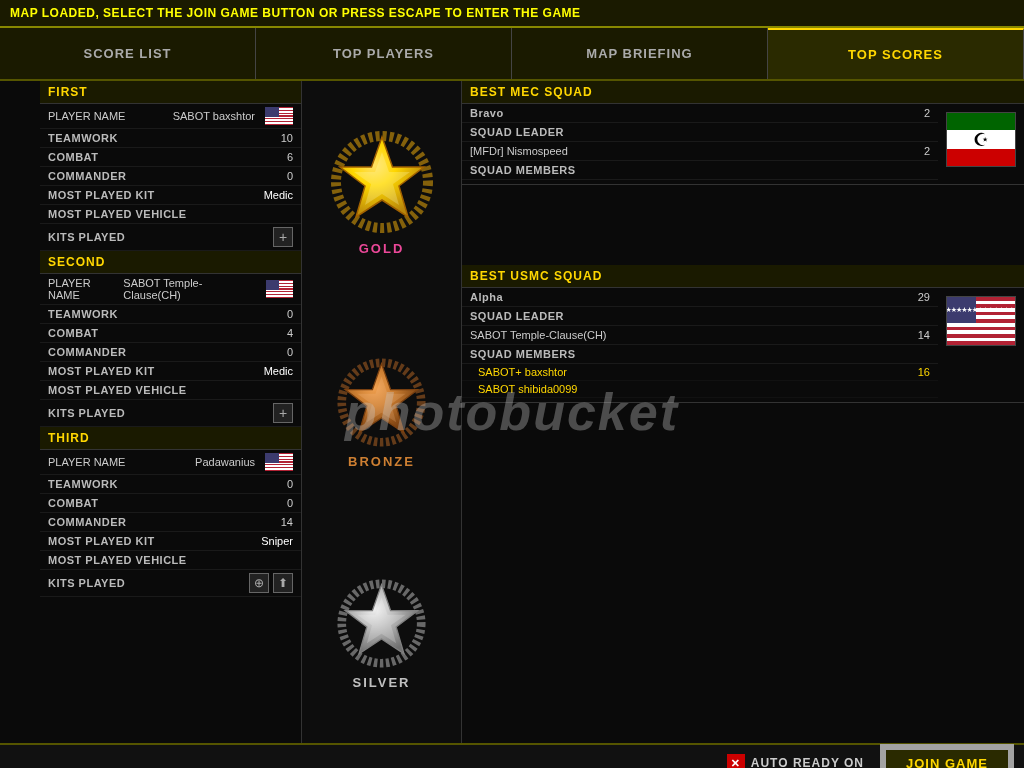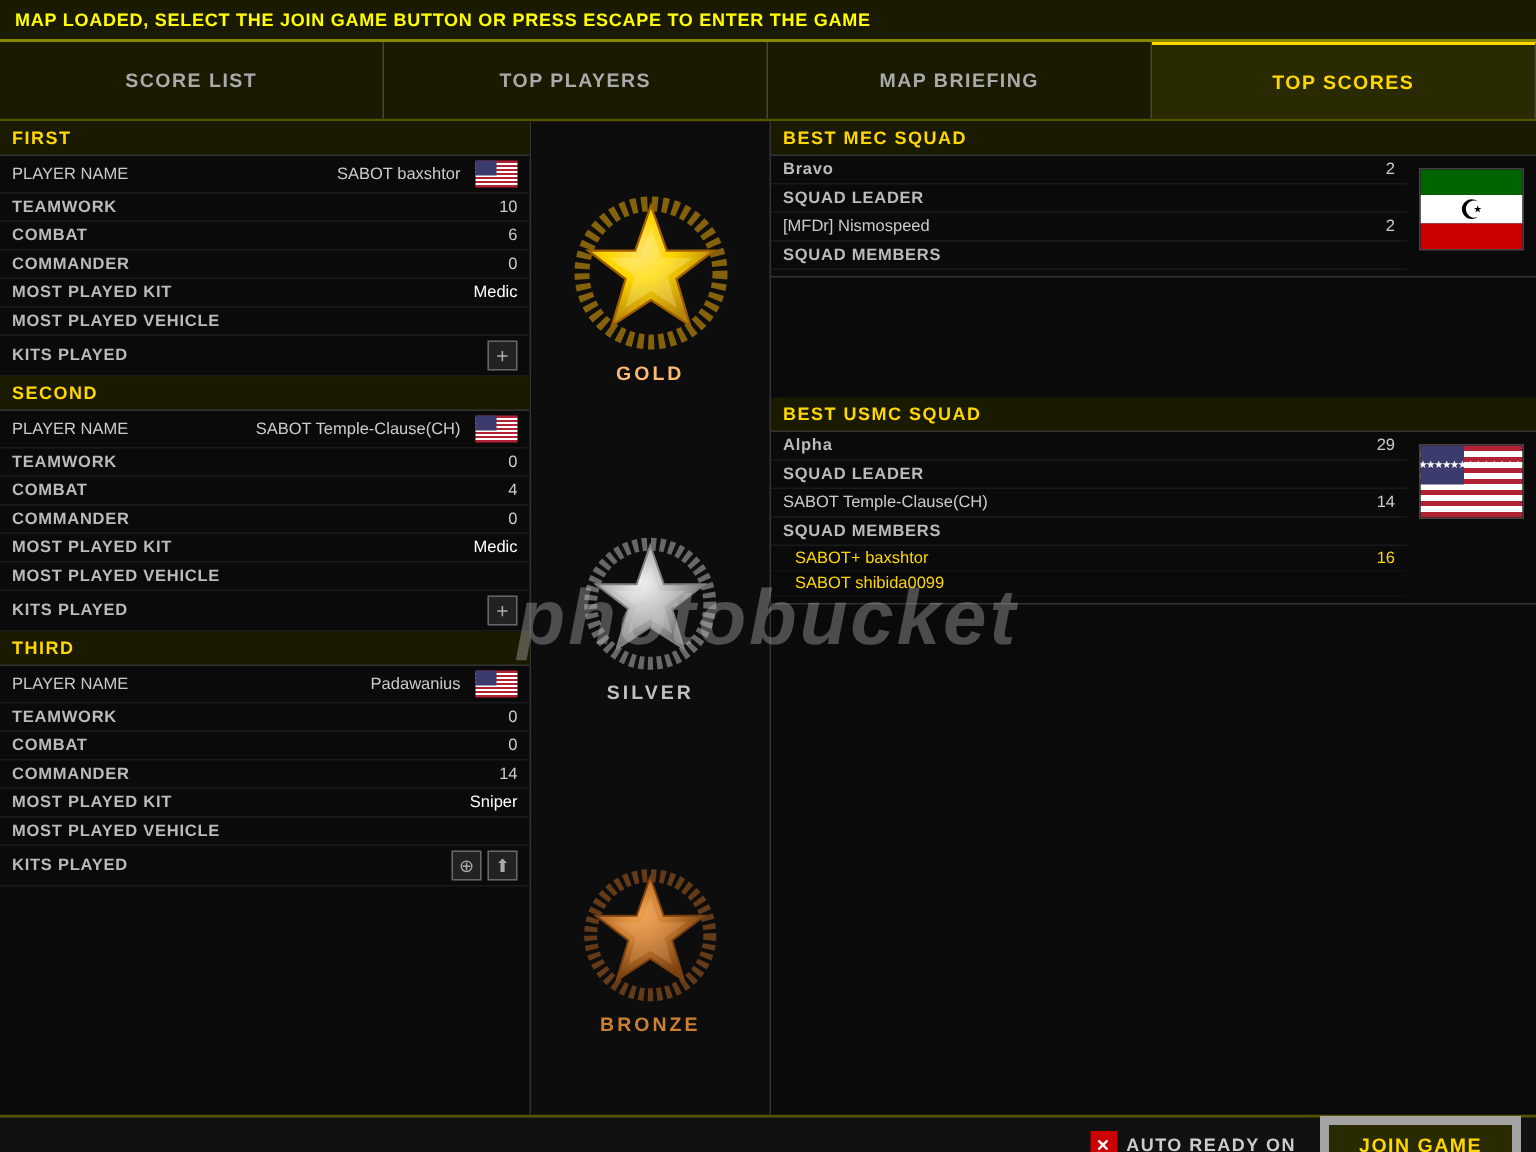--- a/index.html
+++ b/index.html
@@ -52,25 +52,26 @@
     }
 
     
     #main {
       display: flex;
       height: calc(768px - 38px - 30px - 38px);
     }
 
     
     #left-panel {
-      width: 354px;
+      width: 302px;
       background: #0a0a0a;
       border-right: 1px solid #333;
       overflow: hidden;
       position: relative;
+      padding-left: 40px;
     }
 
     .section-header {
       background: #1a1a00;
       color: #ffd700;
       font-weight: bold;
       font-size: 12px;
       padding: 4px 8px;
       letter-spacing: 1px;
       border-bottom: 1px solid #333;
@@ -147,21 +148,21 @@
 
     .medal-section {
       display: flex;
       flex-direction: column;
       align-items: center;
       flex: 1;
       justify-content: center;
     }
 
     .medal-label {
-      color: #fdba74;
+      color: #ec4899;
       font-weight: bold;
       font-size: 13px;
       letter-spacing: 2px;
       margin-top: 4px;
     }
     .medal-label.silver { color: #c0c0c0; }
     .medal-label.bronze { color: #cd7f32; }
 
     
     #right-panel {
@@ -455,34 +456,34 @@
 
         <polygon points="0,-45 10.5,-15 42,-15 17,4 26,35 0,18 -26,35 -17,4 -42,-15 -10.5,-15" fill="url(#goldGrad)" stroke="#a06000" stroke-width="1.5"></polygon>
 
         <polygon points="0,-30 7,-10 28,-10 11,2 17,23 0,12 -17,23 -11,2 -28,-10 -7,-10" fill="rgba(255,255,200,0.25)"></polygon>
       </svg>
       <div class="medal-label">GOLD</div>
     </div>
 
     <div class="medal-section">
       <svg width="95" height="95" viewBox="-55 -55 110 110">
+        <circle cx="0" cy="0" r="46" fill="none" stroke="#8a5020" stroke-width="10" stroke-dasharray="4 3" opacity="0.7"></circle>
+        <polygon points="0,-45 10.5,-15 42,-15 17,4 26,35 0,18 -26,35 -17,4 -42,-15 -10.5,-15" fill="url(#bronzeGrad)" stroke="#7a4010" stroke-width="1.5"></polygon>
+        <polygon points="0,-30 7,-10 28,-10 11,2 17,23 0,12 -17,23 -11,2 -28,-10 -7,-10" fill="rgba(255,200,150,0.2)"></polygon>
+      </svg>
+      <div class="medal-label bronze">BRONZE</div>
+    </div>
+
+    <div class="medal-section">
+      <svg width="95" height="95" viewBox="-55 -55 110 110">
         <circle cx="0" cy="0" r="46" fill="none" stroke="#909090" stroke-width="10" stroke-dasharray="4 3" opacity="0.7"></circle>
         <polygon points="0,-45 10.5,-15 42,-15 17,4 26,35 0,18 -26,35 -17,4 -42,-15 -10.5,-15" fill="url(#silverGrad)" stroke="#808080" stroke-width="1.5"></polygon>
         <polygon points="0,-30 7,-10 28,-10 11,2 17,23 0,12 -17,23 -11,2 -28,-10 -7,-10" fill="rgba(255,255,255,0.2)"></polygon>
       </svg>
       <div class="medal-label silver">SILVER</div>
-    </div>
-
-    <div class="medal-section">
-      <svg width="95" height="95" viewBox="-55 -55 110 110">
-        <circle cx="0" cy="0" r="46" fill="none" stroke="#8a5020" stroke-width="10" stroke-dasharray="4 3" opacity="0.7"></circle>
-        <polygon points="0,-45 10.5,-15 42,-15 17,4 26,35 0,18 -26,35 -17,4 -42,-15 -10.5,-15" fill="url(#bronzeGrad)" stroke="#7a4010" stroke-width="1.5"></polygon>
-        <polygon points="0,-30 7,-10 28,-10 11,2 17,23 0,12 -17,23 -11,2 -28,-10 -7,-10" fill="rgba(255,200,150,0.2)"></polygon>
-      </svg>
-      <div class="medal-label bronze">BRONZE</div>
     </div>
 
   </div>
 
   <div id="right-panel">
 
     <div class="right-section">
       <div class="right-section-title">
         <span>BEST MEC SQUAD</span>
       </div>

